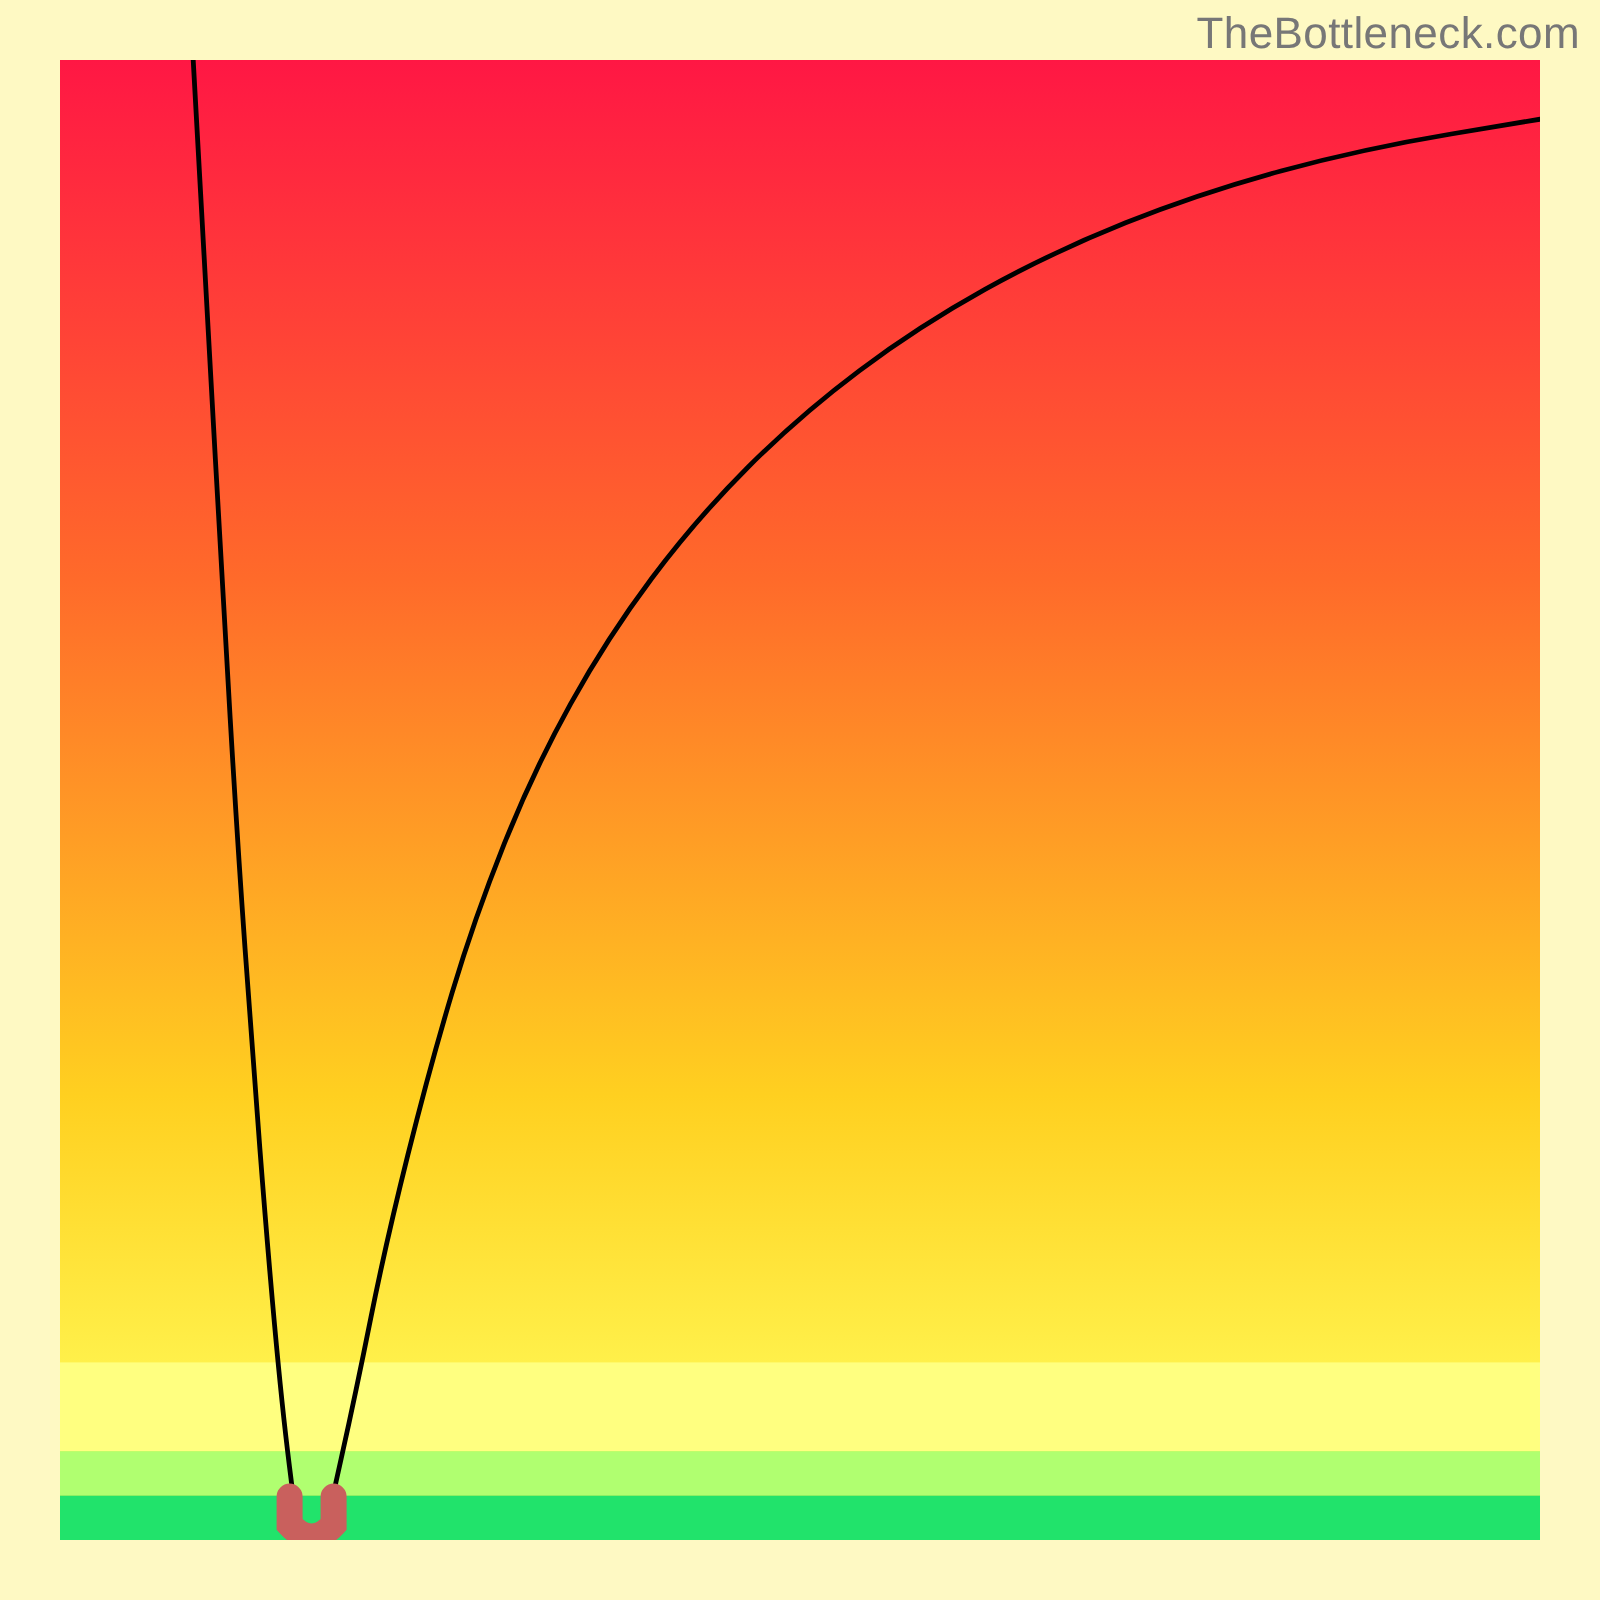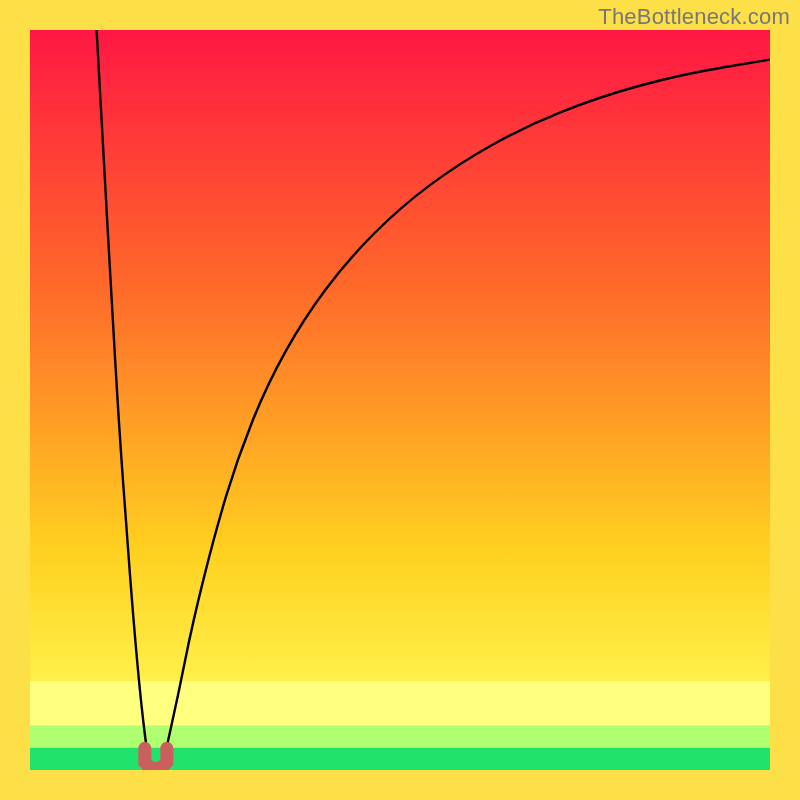--- a/index.html
+++ b/index.html
@@ -10,21 +10,21 @@
     overflow: hidden;
     background: #000;
     font-family: Arial, Helvetica, sans-serif;
   }
   .frame {
     position: absolute;
     top: 0;
     left: 0;
     width: 800px;
     height: 800px;
-    background: #fde047;
+    background: #fef9c3;
   }
   .plot-area {
     position: absolute;
     top: 30px;
     left: 30px;
     width: 740px;
     height: 740px;
   }
   .watermark {
     position: absolute;

